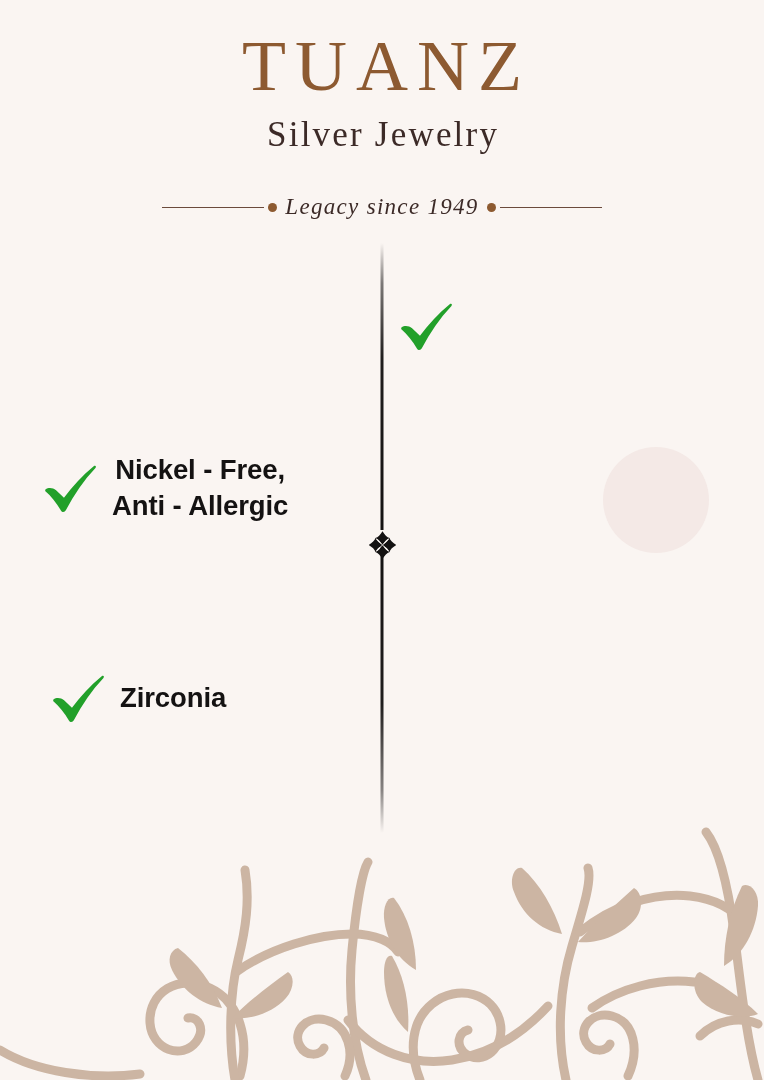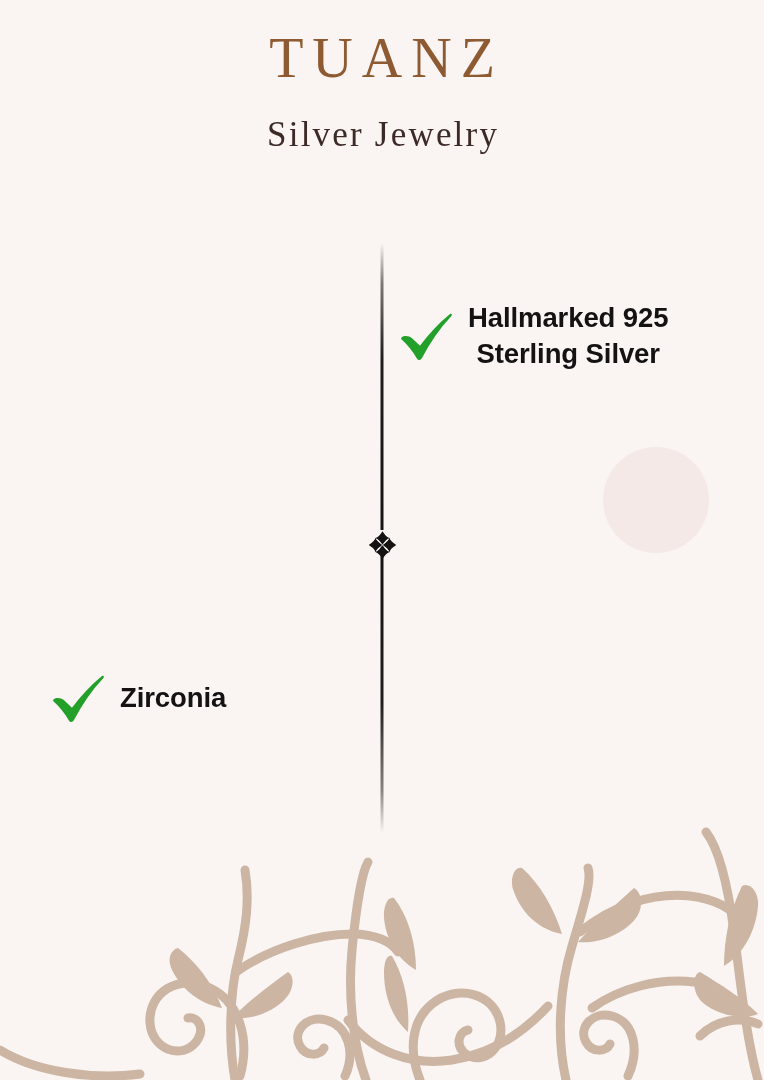--- a/index.html
+++ b/index.html
@@ -33,32 +33,32 @@
 
   
   .brand {
     position: absolute;
     left: 0;
     top: 0;
     width: 764px;
     text-align: center;
   }
   .brand-name {
-    margin: 16px;
-    padding-top: 14px;
+    margin: 0;
+    padding-top: 30px;
     font-family: "Liberation Serif", serif;
-    font-size: 56px;
+    font-size: 72px;
     line-height: 1.02;
     font-weight: 400;
     letter-spacing: 9px;
     color: #8d5a31;
     text-indent: 9px;
   }
   .brand-sub {
-    margin: 8px;
+    margin: 0;
     padding-top: 13px;
     font-family: "Liberation Serif", serif;
     font-size: 35px;
     line-height: 1.1;
     font-weight: 400;
     letter-spacing: 2.2px;
     color: #3c2a27;
     text-indent: 2.2px;
   }
   .brand-tagline-row {
@@ -184,20 +184,27 @@
 
 <div id="poster">
 
   <div class="accent-circle"></div>
 
   <div class="brand">
     <div class="brand-name">TUANZ</div>
     <div class="brand-sub">Silver Jewelry</div>
   </div>
 
+  <div class="brand-tagline-row">
+    <span class="tagline-rule"></span>
+    <span class="tagline-dot"></span>
+    <span class="brand-tagline">Legacy since 1949</span>
+    <span class="tagline-dot"></span>
+    <span class="tagline-rule"></span>
+  </div>
 
   <div class="divider">
     <div class="divider-seg upper"></div>
     <div class="divider-seg lower"></div>
     <svg class="divider-ornament" viewBox="0 0 100 100">
       <g fill="#141212">
         <path d="M50 4 C58 16 64 24 74 27 C64 30 58 38 50 50 C42 38 36 30 26 27 C36 24 42 16 50 4 Z"></path>
         <path d="M50 96 C58 84 64 76 74 73 C64 70 58 62 50 50 C42 62 36 70 26 73 C36 76 42 84 50 96 Z"></path>
         <path d="M4 50 C16 42 24 36 27 26 C30 36 38 42 50 50 C38 58 30 64 27 74 C24 64 16 58 4 50 Z"></path>
         <path d="M96 50 C84 42 76 36 73 26 C70 36 62 42 50 50 C62 58 70 64 73 74 C76 64 84 58 96 50 Z"></path>
@@ -207,26 +214,31 @@
         <path d="M30 30 L70 70"></path>
         <path d="M70 30 L30 70"></path>
       </g>
     </svg>
   </div>
 
   <div class="feature right" id="feat-hallmark">
     <svg class="check-icon" viewBox="0 0 60 56">
       <path d="M3.5 29.5 C7 27 11.5 27.5 15 30.5 L23.5 38.5 C33 26 43 14.5 55.5 4.5 C57.5 3.2 58.8 4.8 57.2 6.6 C45 19.5 34.5 34.5 25.8 51.5 C24.2 54.4 21.8 54.6 20.2 52.2 C15.5 44.4 9.8 36.6 3.2 31.2 Z" fill="#22a02a"></path>
     </svg>
+  </div>
+
+  <div class="feature left" id="feat-nickel">
+    <svg class="check-icon" viewBox="0 0 60 56">
+      <path d="M3.5 29.5 C7 27 11.5 27.5 15 30.5 L23.5 38.5 C33 26 43 14.5 55.5 4.5 C57.5 3.2 58.8 4.8 57.2 6.6 C45 19.5 34.5 34.5 25.8 51.5 C24.2 54.4 21.8 54.6 20.2 52.2 C15.5 44.4 9.8 36.6 3.2 31.2 Z" fill="#22a02a"></path>
+    </svg>
     <div class="feature-text">
-      <div>Hallmarked 925</div>
-      <div>Sterling Silver</div>
+      <div>Nickel - Free,</div>
+      <div>Anti - Allergic</div>
     </div>
   </div>
-
 
 
   <div class="feature left" id="feat-zirconia">
     <svg class="check-icon" viewBox="0 0 60 56">
       <path d="M3.5 29.5 C7 27 11.5 27.5 15 30.5 L23.5 38.5 C33 26 43 14.5 55.5 4.5 C57.5 3.2 58.8 4.8 57.2 6.6 C45 19.5 34.5 34.5 25.8 51.5 C24.2 54.4 21.8 54.6 20.2 52.2 C15.5 44.4 9.8 36.6 3.2 31.2 Z" fill="#22a02a"></path>
     </svg>
     <div class="feature-text">
       <div>Zirconia</div>
     </div>
   </div>

